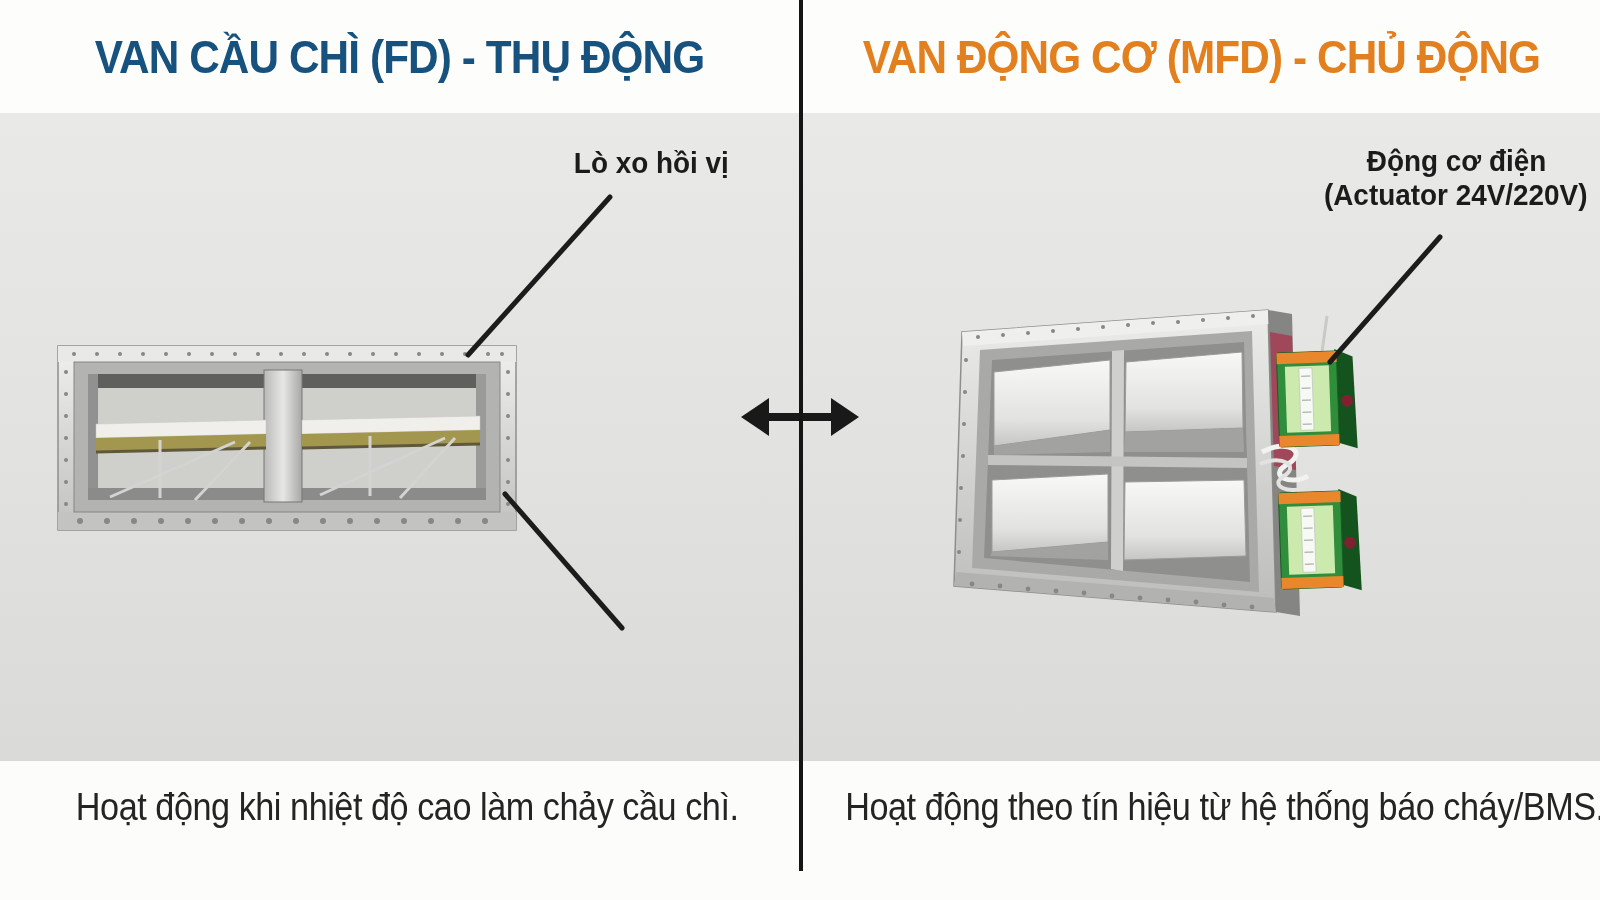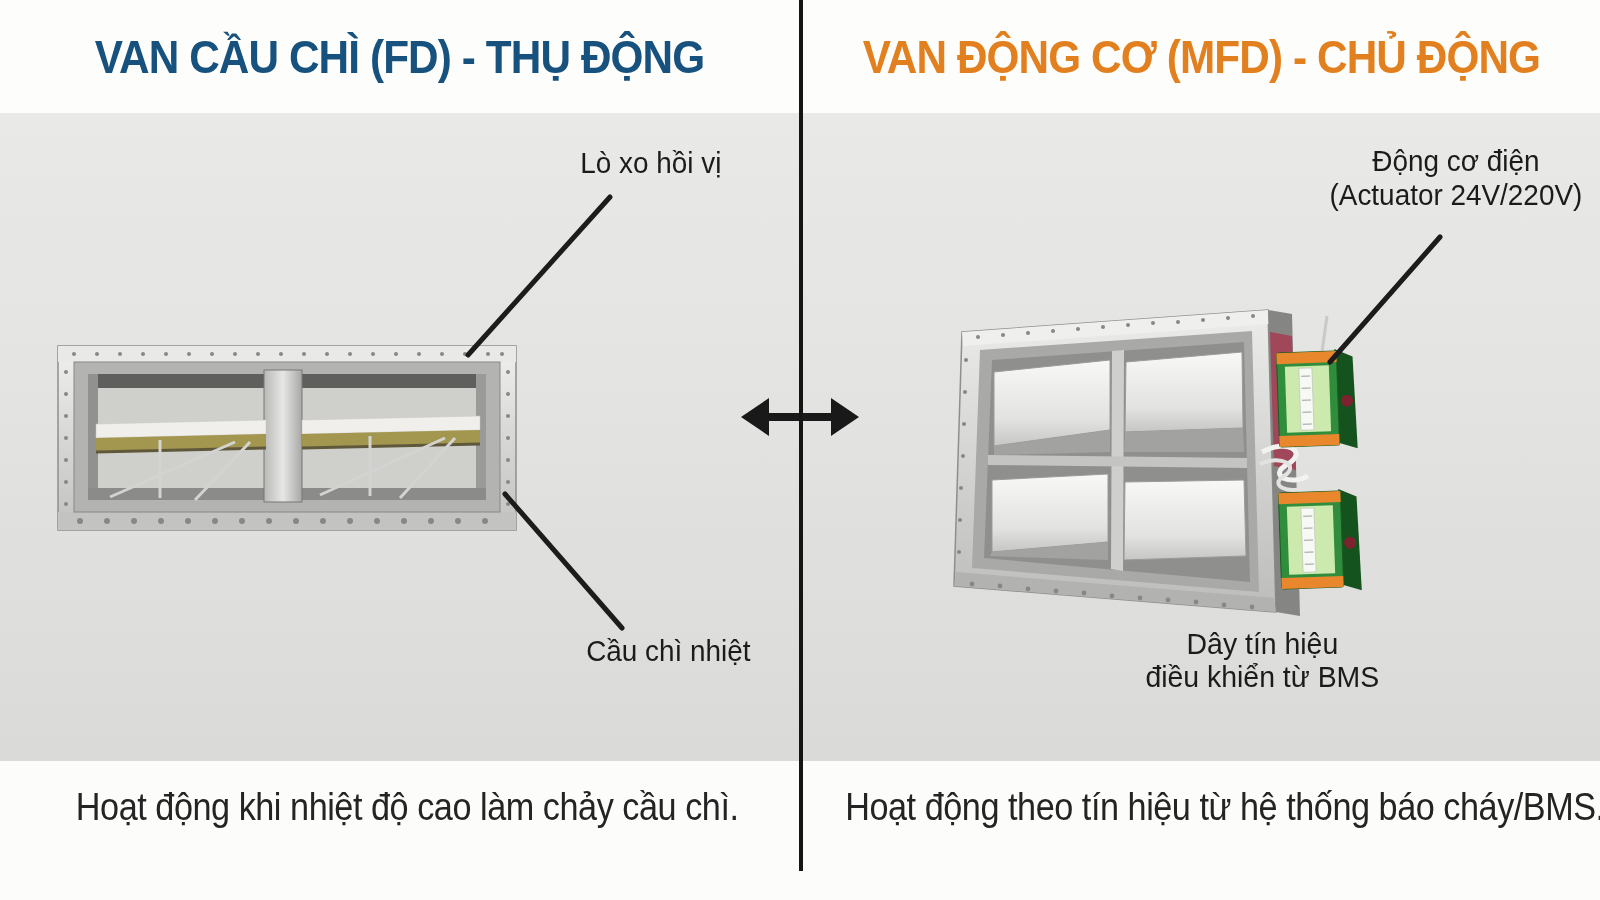--- a/index.html
+++ b/index.html
@@ -15,21 +15,21 @@
 
   .scene{position:absolute;left:0;top:0;width:1600px;height:900px;z-index:3;}
 
   .title{position:absolute;top:0;height:113px;margin:0;display:flex;align-items:center;justify-content:center;
          font-weight:700;font-size:47px;letter-spacing:-1px;z-index:5;white-space:nowrap;}
   .title .condense{display:inline-block;transform:scaleX(.9);}
   .title.left{left:0;width:799px;color:var(--c-left_title,#17527f);}
   .title.right{left:803px;width:797px;color:var(--c-right_title,#e2801f);}
 
   .callout{position:absolute;z-index:5;text-align:center;color:var(--c-text_dark,#1b1b1b);
-           font-weight:400;font-size:30px;line-height:1.13;white-space:nowrap;}
+           font-weight:700;font-size:30px;line-height:1.13;white-space:nowrap;}
   .callout .condense{display:inline-block;transform:scaleX(.93);}
   .callout-spring{left:540px;top:146px;width:222px;}
   .callout-fuse{left:518px;top:634px;width:300px;}
   .callout-actuator{left:1310px;top:144px;width:292px;}
   .callout-signal{left:1112px;top:628px;width:300px;font-size:29px;}
   .callout-signal .condense{transform:scaleX(.98);}
 
   .caption{position:absolute;top:786px;z-index:5;text-align:center;color:#242424;
            font-size:38px;font-weight:400;white-space:nowrap;}
   .caption .condense{display:inline-block;transform:scaleX(.9);letter-spacing:-.5px;}
@@ -265,32 +265,27 @@
   </h1>
   <h1 class="title left">
     <span class="condense">VAN CẦU CHÌ (FD) - THỤ ĐỘNG</span>
   </h1>
 
   <div class="callout callout-spring">
     <span class="condense">Lò xo hồi vị</span>
   </div>
 
   <div class="callout callout-fuse">
-    <div><span class="condense">Cầu chì nhiệt</span></div>
   </div>
 
   <div class="callout callout-actuator">
     <div><span class="condense">Động cơ điện</span></div>
     <div><span class="condense">(Actuator 24V/220V)</span></div>
   </div>
 
-  <div class="callout callout-signal">
-    <div><span class="condense">Dây tín hiệu</span></div>
-    <div><span class="condense">điều khiển từ BMS</span></div>
-  </div>
 
   <div class="caption left">
     <span class="condense">Hoạt động khi nhiệt độ cao làm chảy cầu chì.</span>
   </div>
   <div class="caption right">
     <span class="condense">Hoạt động theo tín hiệu từ hệ thống báo cháy/BMS.</span>
   </div>
 
 </div>
 

